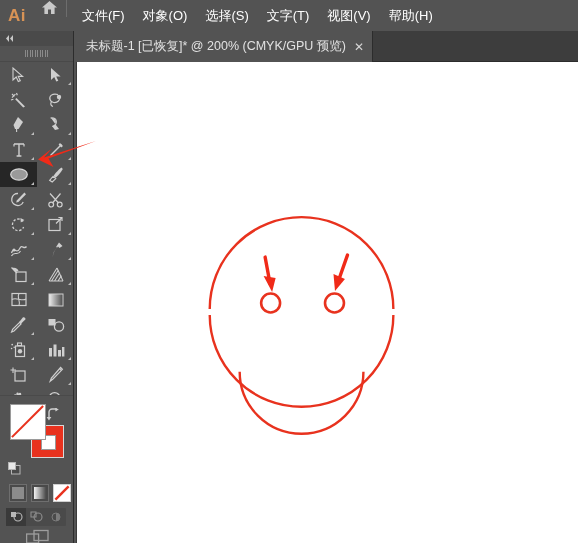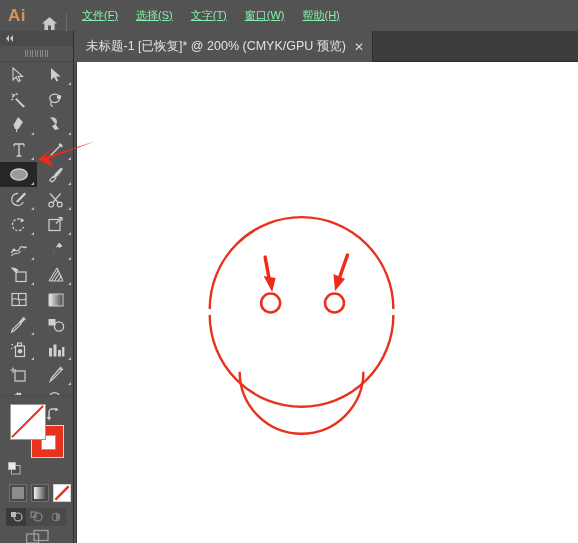--- a/index.html
+++ b/index.html
@@ -8,35 +8,35 @@
     background: #535353;
     font-family: "Liberation Sans", "DejaVu Sans", sans-serif;
     overflow: hidden;
   }
   #app { position: relative; width: 578px; height: 543px; }
 
   
   .menubar {
     position: absolute; left: 0; top: 0; width: 578px; height: 31px;
     background: #535353;
-    display: flex; align-items: flex-end;
+    display: flex; align-items: flex-start;
   }
   .ai-logo {
     width: 34px; text-align: center;
     color: #D79356; font-size: 17px; font-weight: bold;
     letter-spacing: 0.4px; line-height: 31px;
   }
   .home-icon { width: 30px; display: flex; justify-content: center; align-items: center; }
   .menu-divider {
     width: 1px; height: 17px; background: #6d6d6d; margin: 0 6px 0 2px;
   }
   .menu-items { display: flex; align-items: center; }
   .menu-item {
-    color: #86efac; font-size: 11px; padding: 0 9px; line-height: 31px;
-    white-space: nowrap; cursor: default; text-decoration: underline;
+    color: #ffffff; font-size: 13px; padding: 0 9px; line-height: 31px;
+    white-space: nowrap; cursor: default;
   }
 
   
   .tabstrip {
     position: absolute; left: 74px; top: 31px; width: 504px; height: 31px;
     background: #3d3d3d;
     border-bottom: 1px solid #2c2c2c;
   }
   .doc-tab {
     position: absolute; left: 0; top: 0; height: 31px;
@@ -162,23 +162,24 @@
   <div class="menubar">
     <div class="ai-logo">Ai</div>
     <div class="home-icon">
       <svg width="17" height="15" viewBox="0 0 17 15">
         <path d="M8.5 1 L16 7.5 L13.6 7.5 L13.6 14 L10 14 L10 9.5 L7 9.5 L7 14 L3.4 14 L3.4 7.5 L1 7.5 Z" fill="#c9c9c9"></path>
       </svg>
     </div>
     <div class="menu-divider"></div>
     <div class="menu-items">
       <div class="menu-item">文件(F)</div>
+      <div class="menu-item">对象(O)</div>
       <div class="menu-item">选择(S)</div>
       <div class="menu-item">文字(T)</div>
-      <div class="menu-item">窗口(W)</div>
+      <div class="menu-item">视图(V)</div>
       <div class="menu-item">帮助(H)</div>
     </div>
   </div>
 
   <div class="tabstrip">
     <div class="doc-tab">
       <span class="doc-tab-title">未标题-1 [已恢复]* @ 200% (CMYK/GPU 预览)</span>
       <span class="tab-close">✕</span>
     </div>
   </div>

